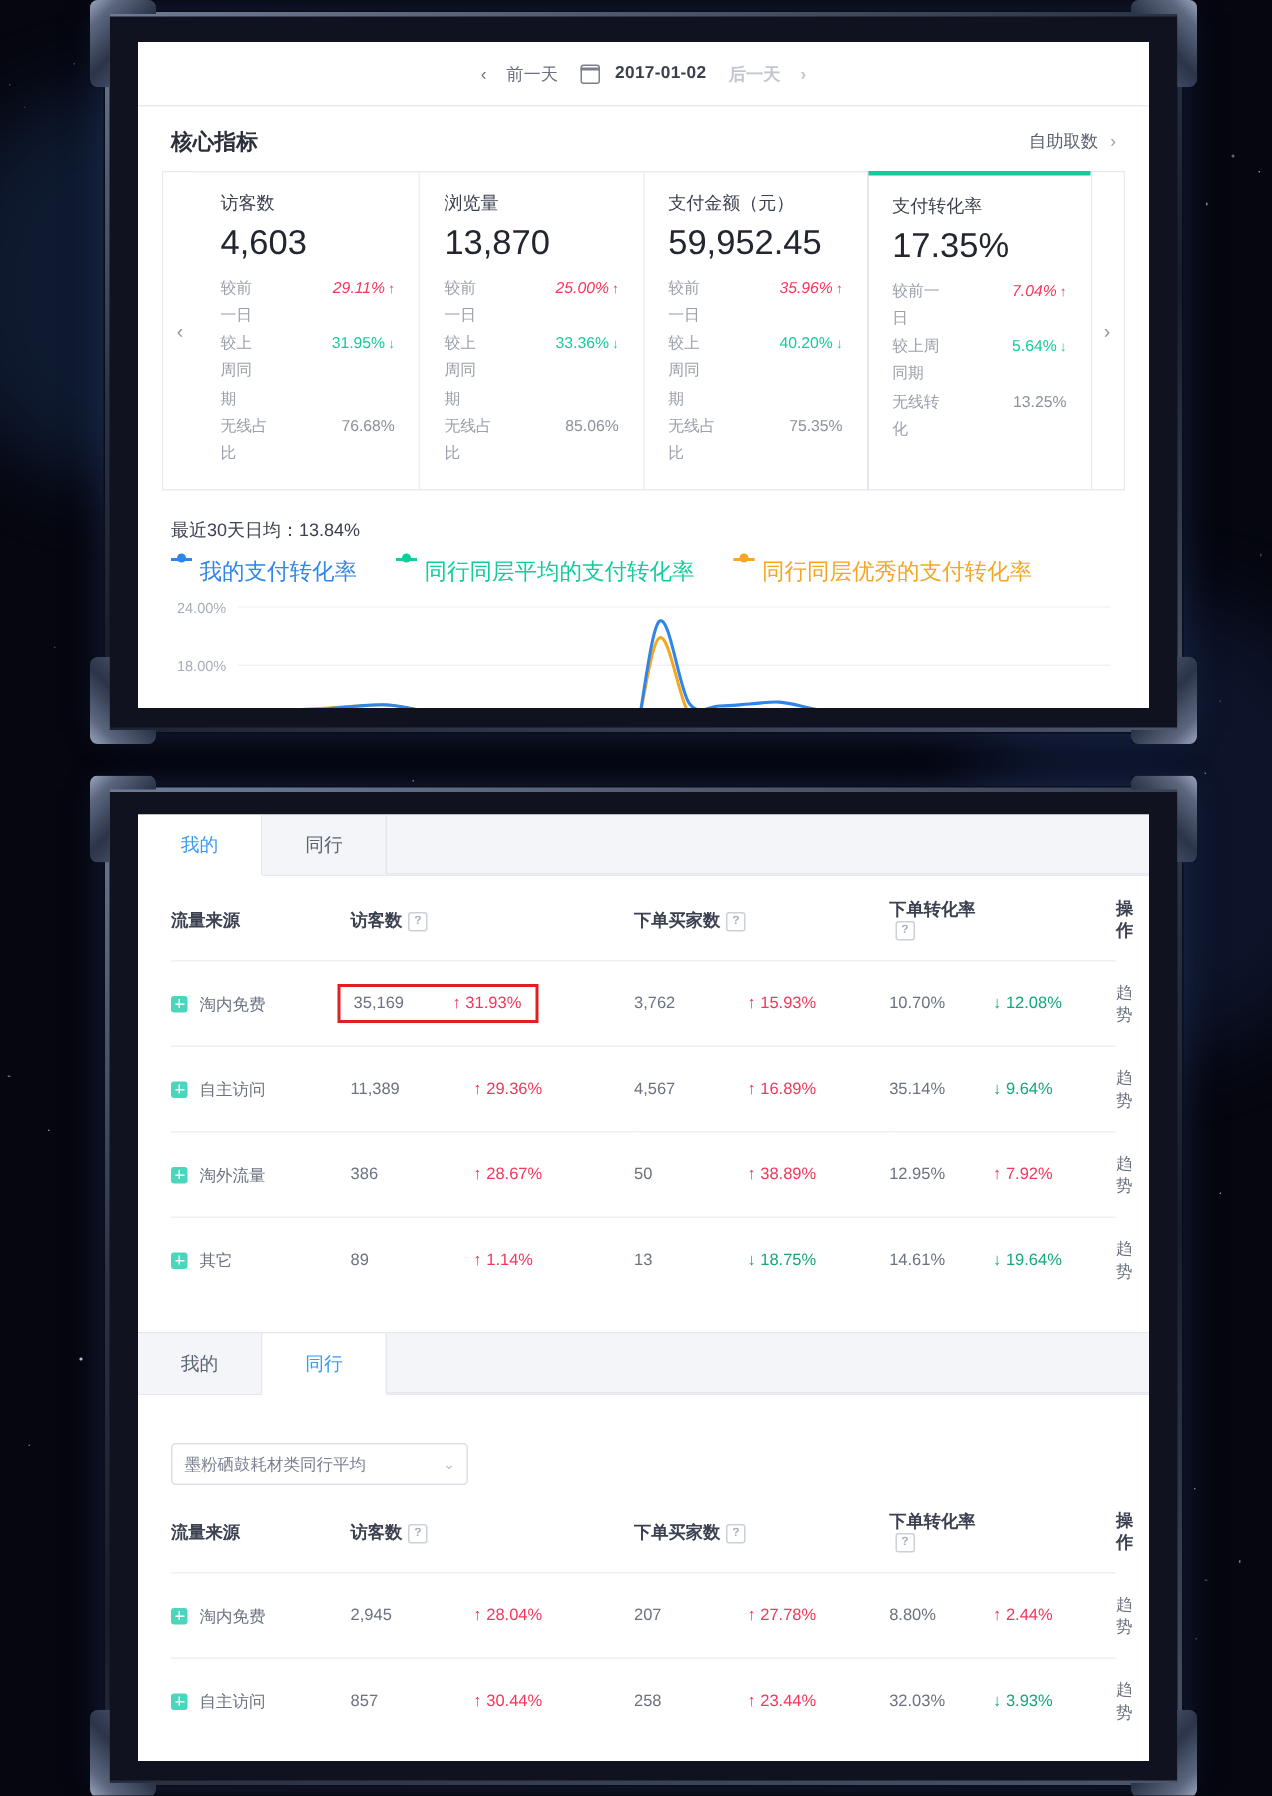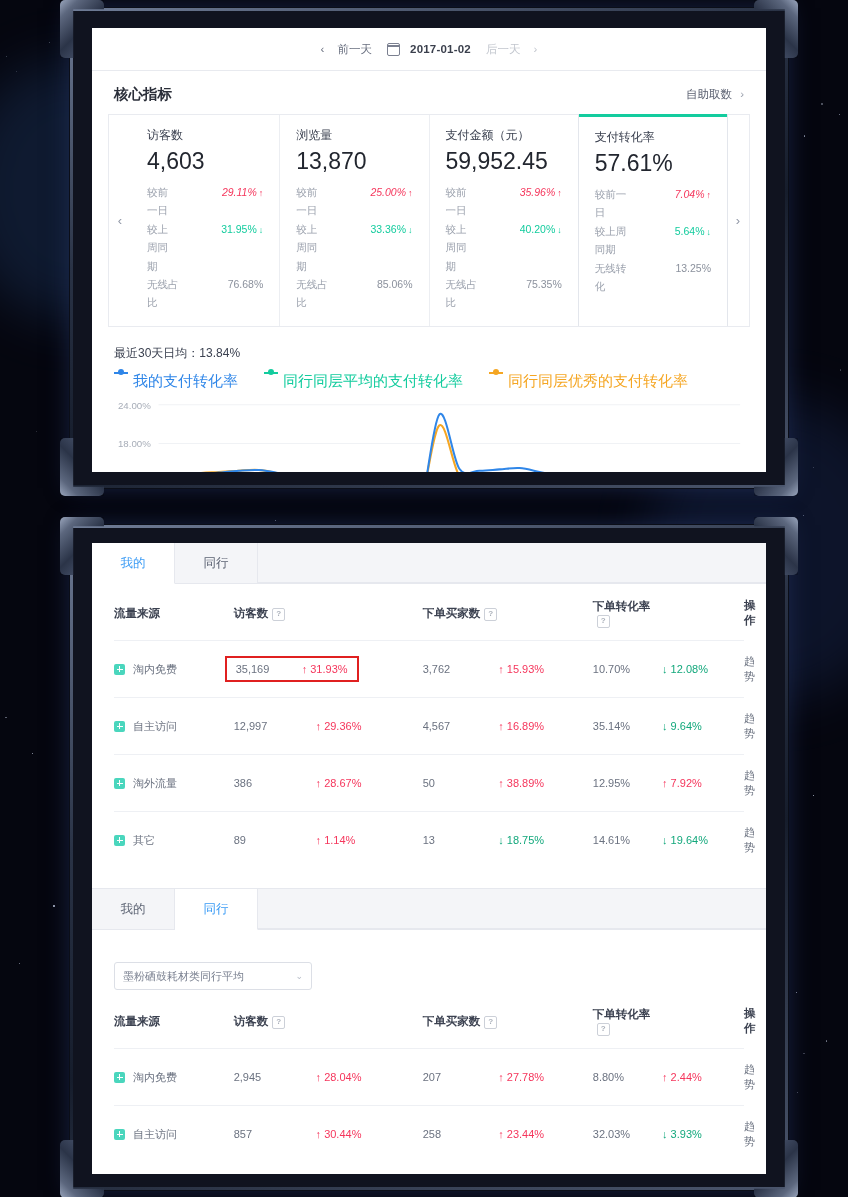--- a/index.html
+++ b/index.html
@@ -40,21 +40,21 @@
   .corner.br{transform:scale(-1,-1);}
 
   
   #top-panel{left:70px;top:8px;width:718px;height:480px;}
   #top-white{left:22px;top:20px;right:22px;bottom:16px;}
 
   .datebar{height:42px;border-bottom:1px solid #e8eaef;display:flex;align-items:center;
            justify-content:center;font-size:11.5px;color:#555a66;background:#fff;}
   .datebar span{margin:0 5px;}
   .date-prev,.date-next{color:#6a7080;cursor:pointer;}
-  .date-next{color:#c2c6ce;}
+  .date-next{color:#c2c6ce;font-weight:bold;}
   .cal-ico{display:inline-block;width:11px;height:11px;border:1.4px solid #7b8090;border-radius:2px;
            position:relative;vertical-align:-1px;}
   .cal-ico:before{content:"";position:absolute;left:-1.4px;right:-1.4px;top:1px;height:2.4px;background:#7b8090;}
   .date-val{color:#3a3f4c;font-weight:bold;letter-spacing:.2px;}
 
   .section-head{display:flex;align-items:center;justify-content:space-between;
                 padding:14px 22px 10px 22px;}
   .section-title{font-size:14.5px;font-weight:bold;color:#2b2f3a;}
   .section-link{font-size:11.5px;color:#5b6171;cursor:pointer;}
   .section-link .chev{margin-left:5px;color:#9aa0ad;}
@@ -292,21 +292,21 @@
               <span>较上周同期</span>
               <span class="rv dn">40.20%<span class="ar">↓</span></span>
             </div>
             <div class="m-row">
               <span>无线占比</span>
               <span class="rv gray">75.35%</span>
             </div>
           </div>
           <div class="metric selected">
             <div class="m-name">支付转化率</div>
-            <div class="m-val">57.61%</div>
+            <div class="m-val">17.35%</div>
             <div class="m-row">
               <span>较前一日</span>
               <span class="rv up">7.04%<span class="ar">↑</span></span>
             </div>
             <div class="m-row">
               <span>较上周同期</span>
               <span class="rv dn">5.64%<span class="ar">↓</span></span>
             </div>
             <div class="m-row">
               <span>无线转化</span>
@@ -406,21 +406,21 @@
               <td><span class="dn"><span>↓</span> 12.08%</span></td>
               <td class="trend">趋势</td>
             </tr>
             <tr>
               <td>
                 <div class="src">
                   <span class="sq"></span>
                   <span>自主访问</span>
                 </div>
               </td>
-              <td>12,997</td>
+              <td>11,389</td>
               <td><span class="up"><span>↑</span> 29.36%</span></td>
               <td>4,567</td>
               <td><span class="up"><span>↑</span> 16.89%</span></td>
               <td>35.14%</td>
               <td><span class="dn"><span>↓</span> 9.64%</span></td>
               <td class="trend">趋势</td>
             </tr>
             <tr>
               <td>
                 <div class="src">

